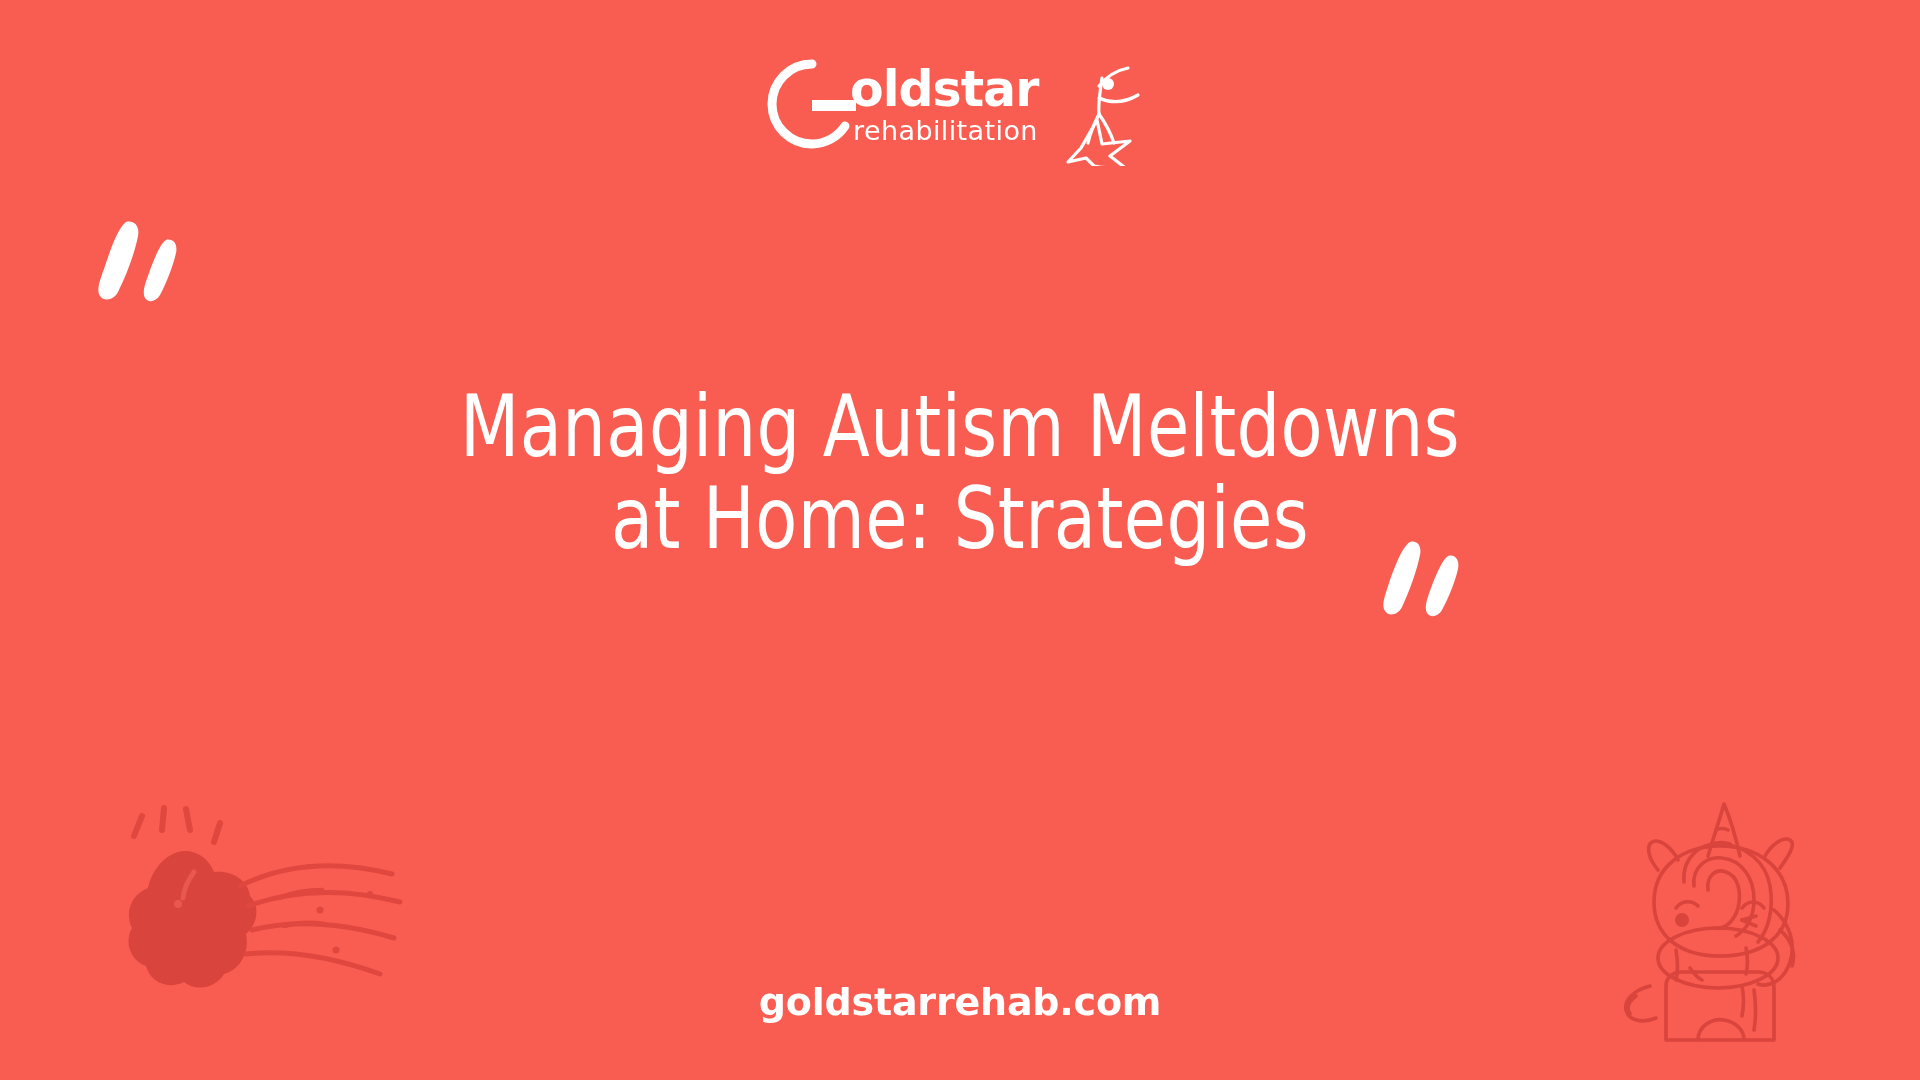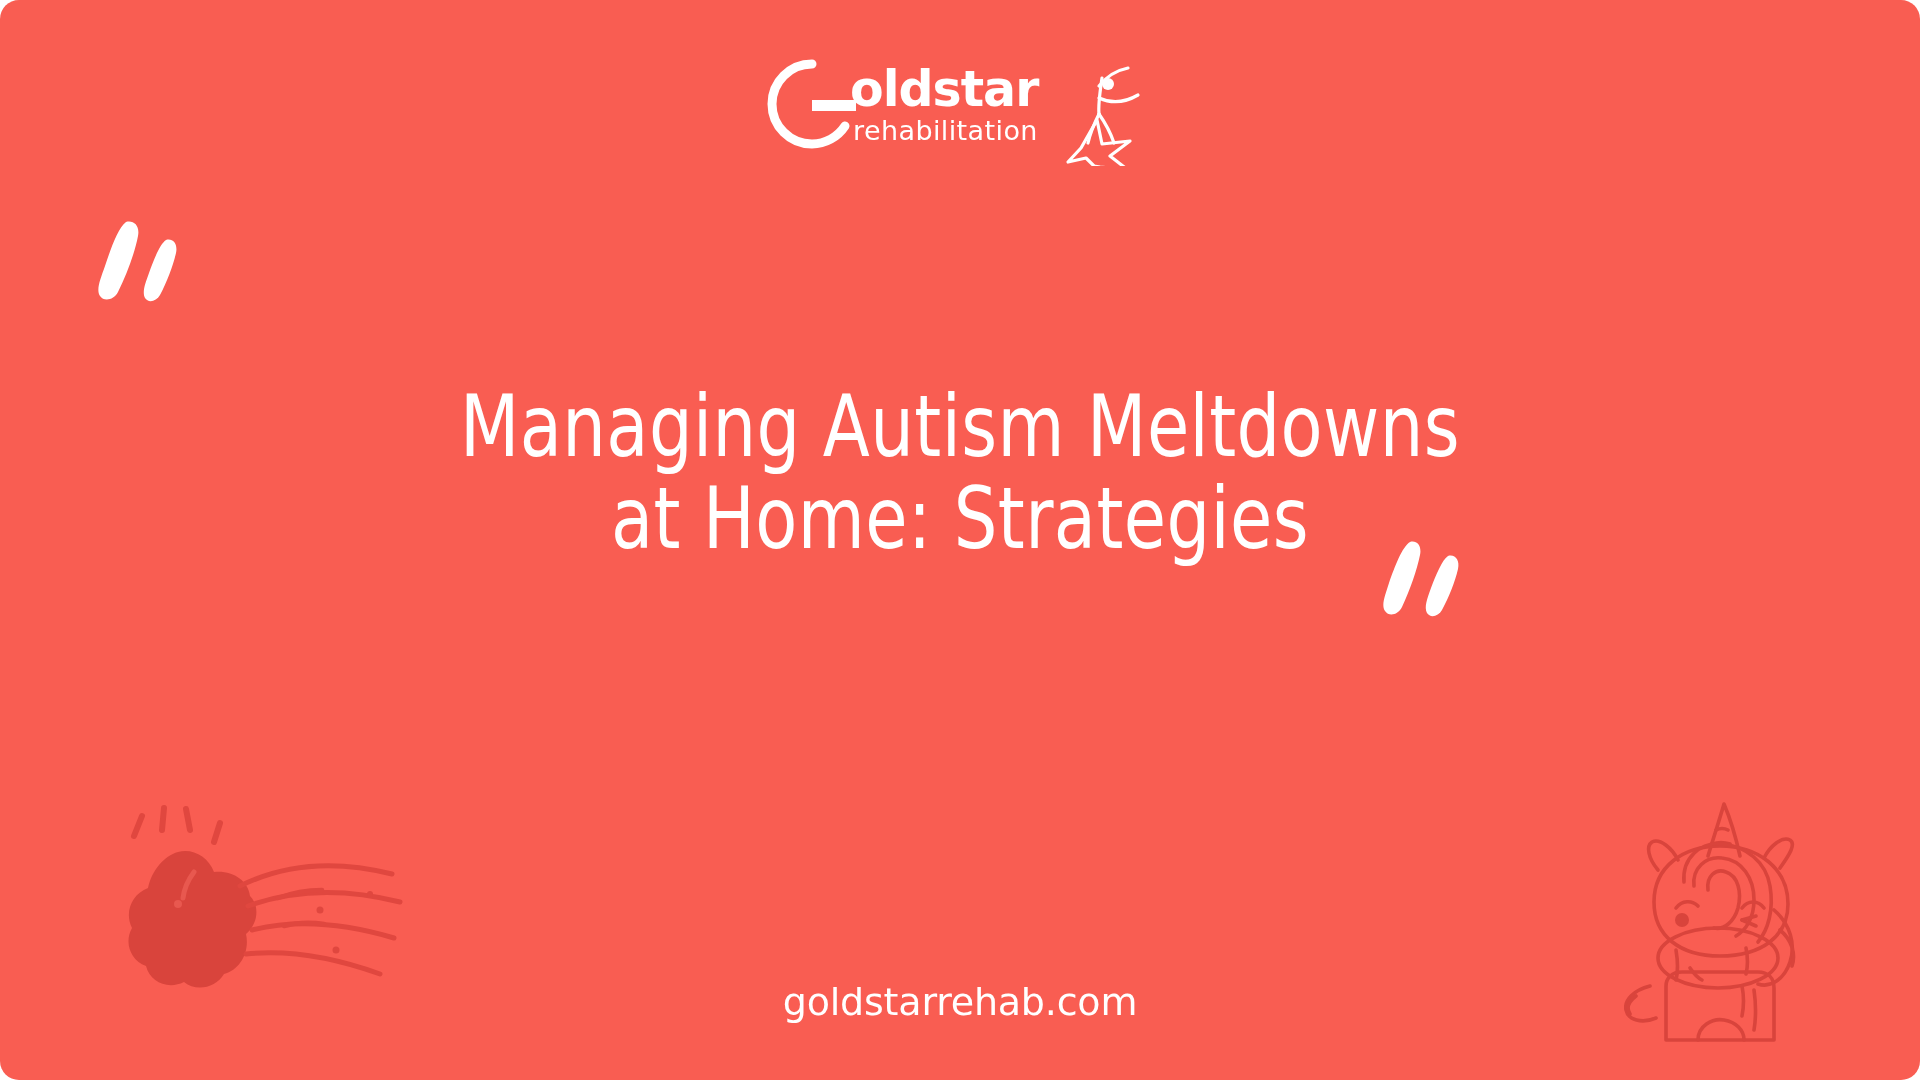--- a/index.html
+++ b/index.html
@@ -10,21 +10,20 @@
   body {
     font-family: "DejaVu Sans", sans-serif;
   }
 
   #canvas {
     position: relative;
     width: 1920px;
     height: 1080px;
     overflow: hidden;
     background: #F95D52;
-    border-radius: 19px;
   }
 
   
   .logo-block {
     position: absolute;
     left: 50%;
     top: 48px;
     transform: translateX(-50%);
     width: 420px;
     height: 118px;
@@ -70,21 +69,21 @@
 
   
   .footer-url {
     position: absolute;
     left: 0;
     right: 0;
     bottom: 56px;
     text-align: center;
     color: #ffffff;
     font-family: "DejaVu Sans", sans-serif;
-    font-weight: normal;
+    font-weight: bold;
     font-size: 38px;
     letter-spacing: -0.2px;
   }
 
   
   .decor-star {
     position: absolute;
     left: 108px;
     bottom: 66px;
     width: 300px;

